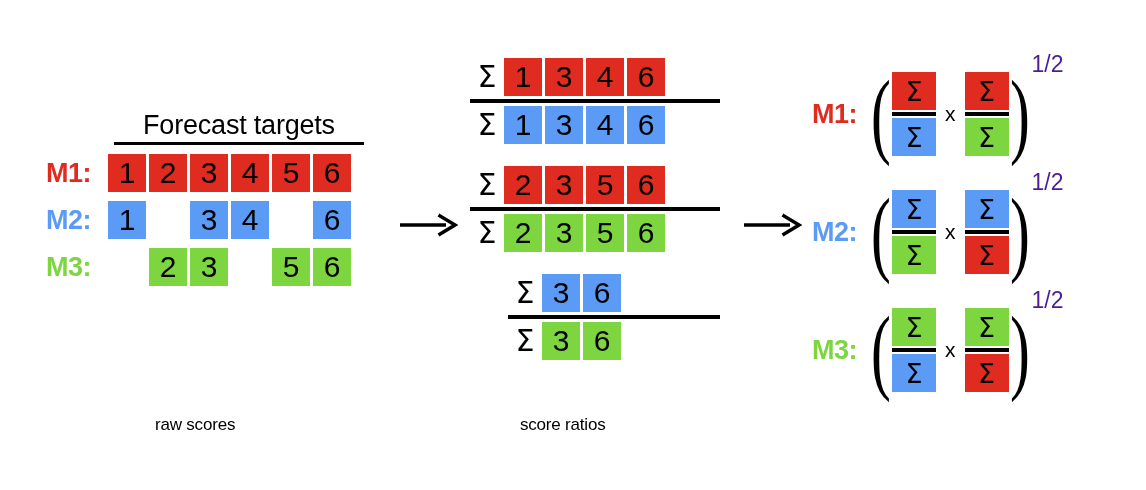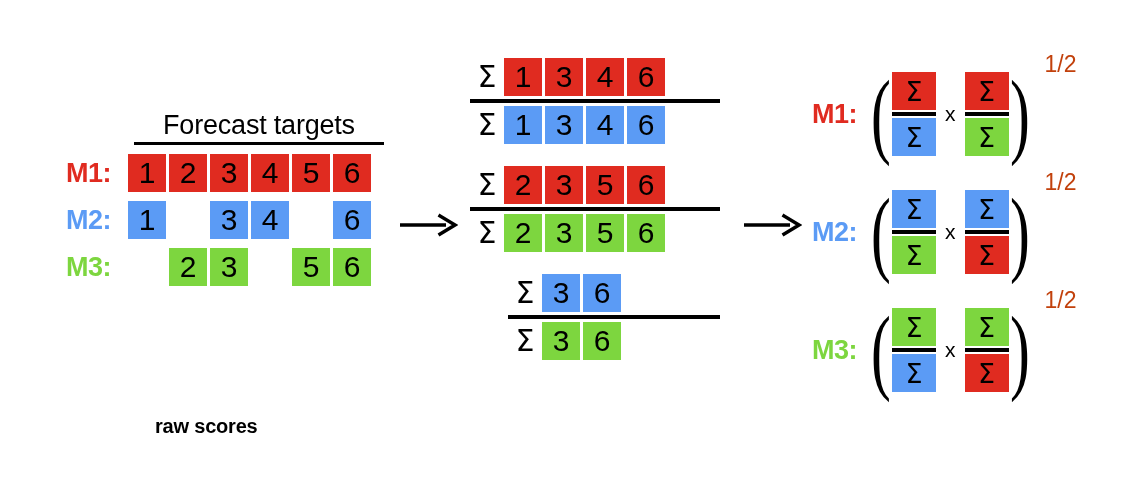--- a/index.html
+++ b/index.html
@@ -16,21 +16,21 @@
   .cell{
     width:38px;height:38px;
     display:flex;align-items:center;justify-content:center;
     font-size:30px;font-weight:400;color:#000;
     line-height:1;
     box-sizing:border-box;
   }
   .cell.blank{background:transparent !important;color:transparent;}
 
   
-  #panel-raw{position:absolute;left:46px;top:110px;width:345px;margin-left:20px;}
+  #panel-raw{position:absolute;left:46px;top:110px;width:345px;}
   .ft-heading{
     font-size:27px;color:#000;font-weight:400;
     text-align:center;
     width:250px;margin-left:68px;
     border-bottom:3px solid #000;
     padding-bottom:1px;
     letter-spacing:-0.2px;
   }
   .raw-row{display:flex;align-items:center;margin-top:9px;height:38px;}
   .raw-label{
@@ -93,30 +93,30 @@
     font-family:"DejaVu Sans", sans-serif;
     line-height:1;
     box-sizing:border-box;
   }
   .mini-bar{height:4px;width:44px;background:#000;margin:2px 0;}
   .times{
     font-size:21px;color:#000;margin:0 9px;
     font-family:"Liberation Sans", sans-serif;
   }
   .expo{
-    font-size:23px;color:#c2410c;
+    font-size:23px;color:#4c1d95;
     align-self:flex-start;
-    margin-top:-4px;margin-left:14px;
+    margin-top:-4px;margin-left:1px;
     font-family:"Liberation Sans", sans-serif;
   }
 
   
   .caption{
     position:absolute;
-    font-size:20px;font-weight:bold;color:#000;
+    font-size:17px;font-weight:normal;color:#000;
     top:415px;
     letter-spacing:-0.2px;
   }
   #caption-raw{left:155px;}
   #caption-ratios{left:520px;}
   #caption-skill{left:828px;}
 </style>
 </head>
 <body>
 
@@ -310,14 +310,15 @@
           </div>
         </div>
       <div class="paren-wrap">
         <span class="paren">)</span>
       </div>
       <div class="expo">1/2</div>
     </div>
   </div>
 
   <div class="caption" id="caption-raw">raw scores</div>
+  <div class="caption" id="caption-ratios">score ratios</div>
 
 </div>
 
 </body></html>

